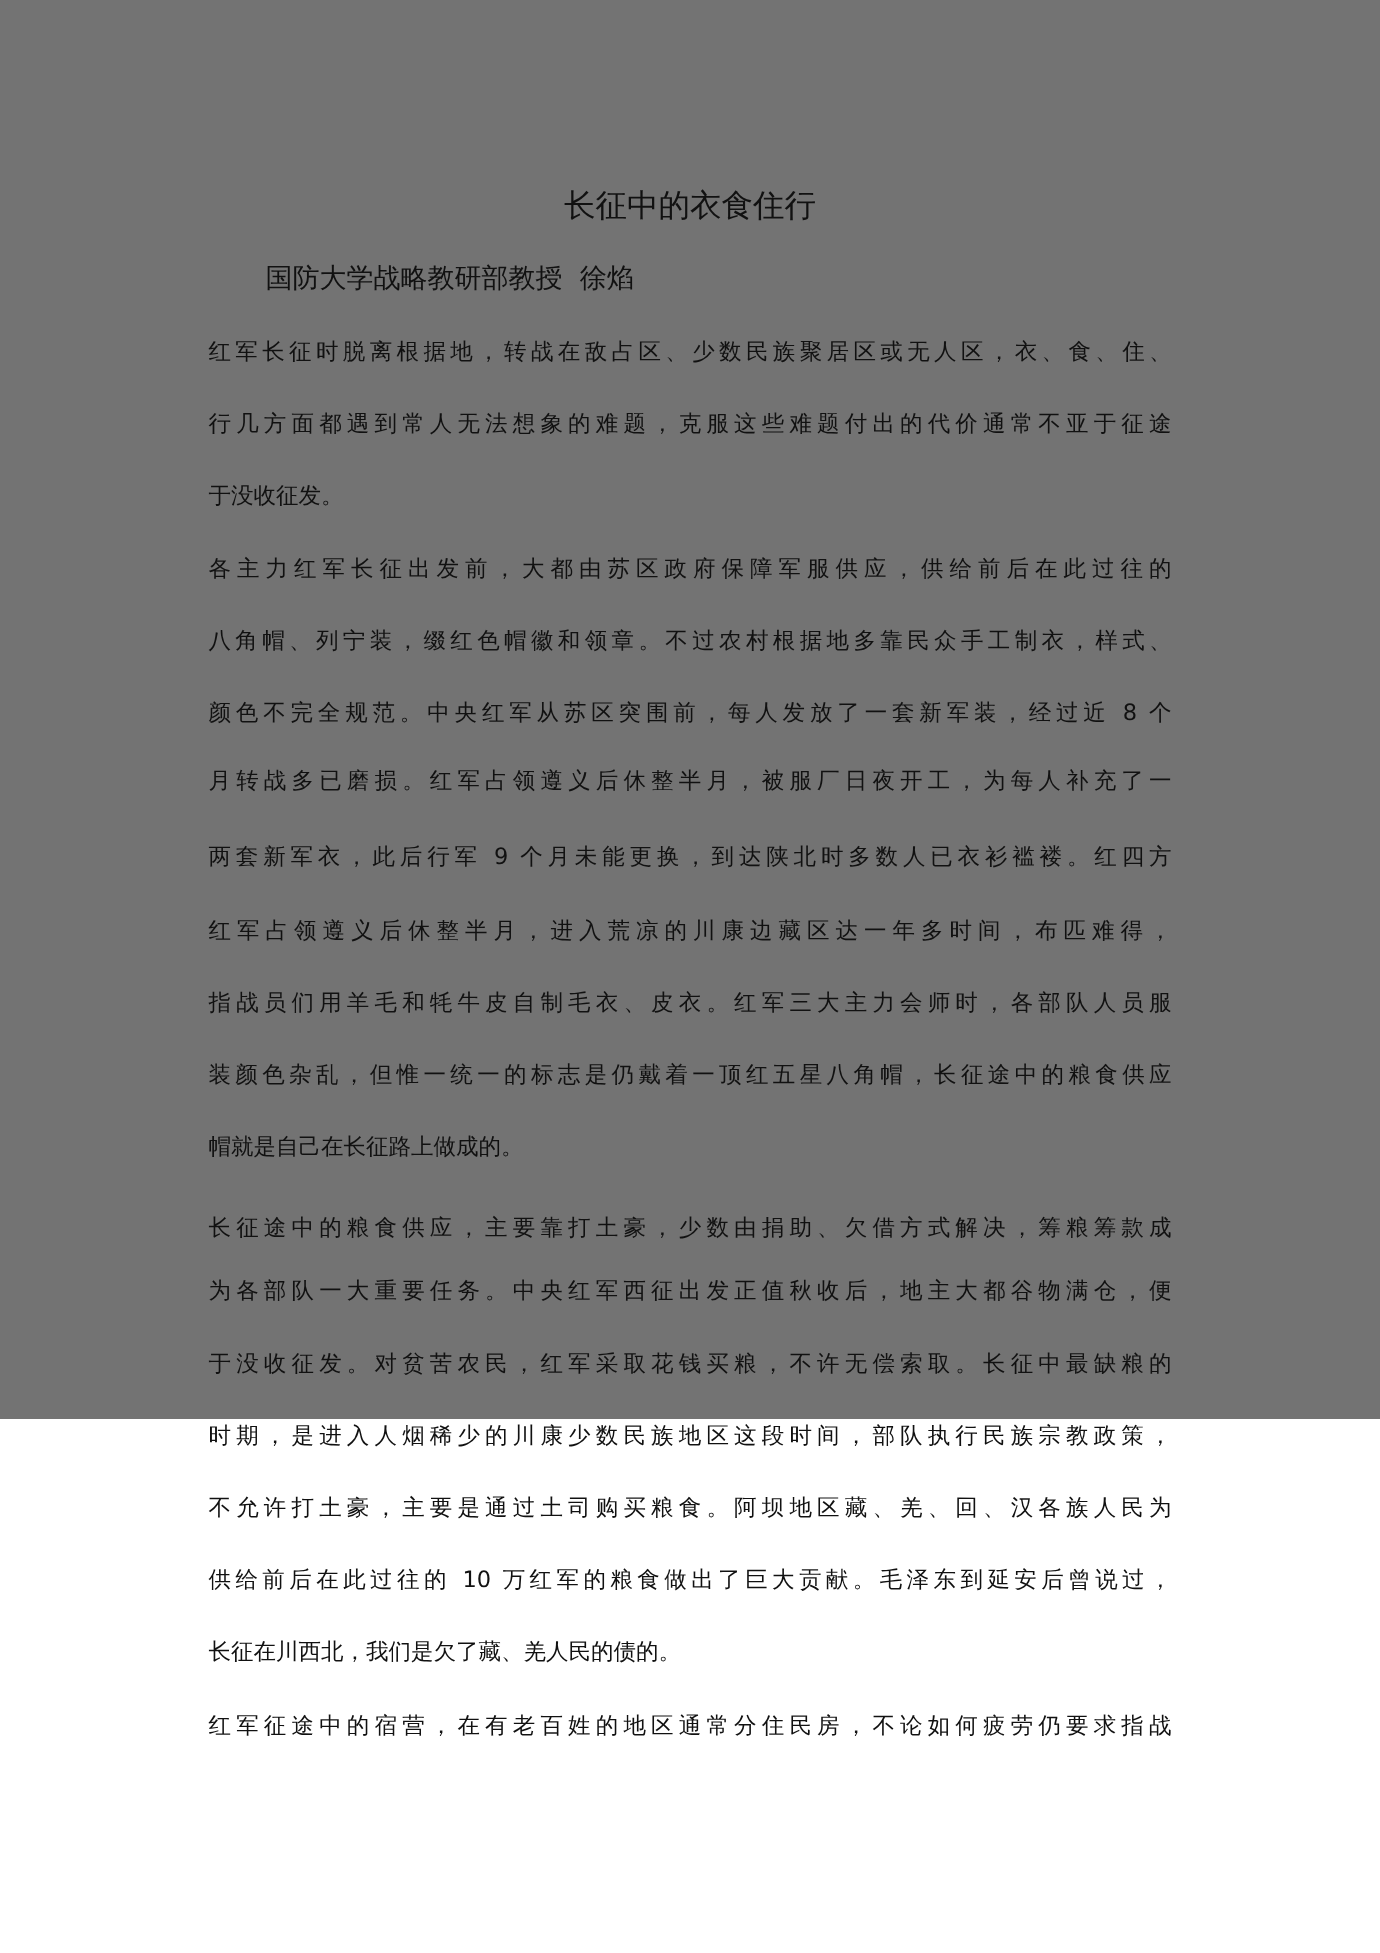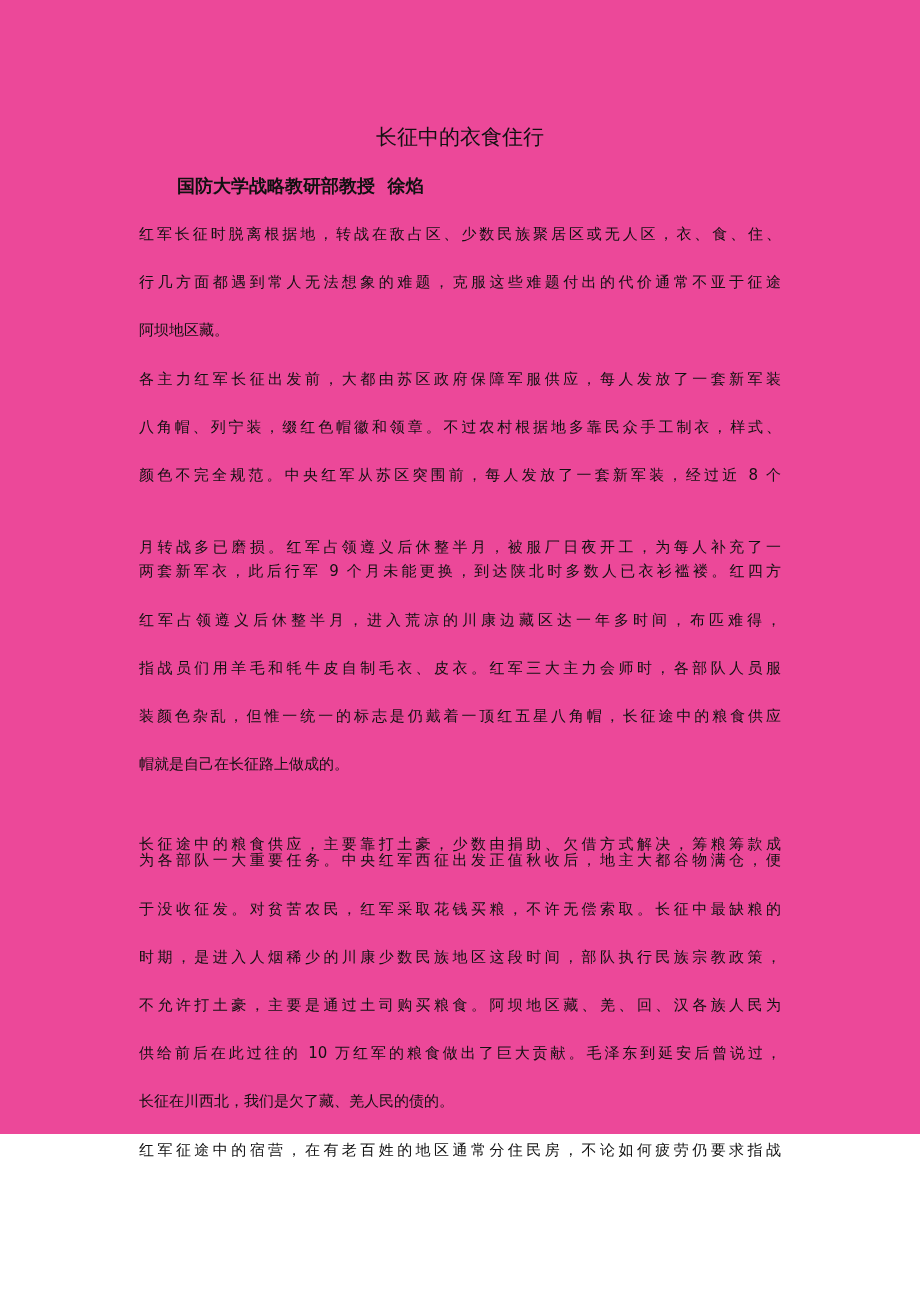--- a/index.html
+++ b/index.html
@@ -1,47 +1,47 @@
 <!DOCTYPE html>
 <html><head>
 <meta charset="utf-8">
 <style>
   html, body { margin: 0; padding: 0; background: #ffffff; }
   body { width: 920px; height: 1302px; position: relative; overflow: hidden;
          font-family: "DejaVu Sans", "Liberation Sans", sans-serif; color: #111111; }
-  .page { position: absolute; left: 0; top: 0; width: 920px; height: 1134px; background: #ec4899; }
+  .page { position: absolute; left: 0; top: 0; width: 920px; height: 946px; background: #737373; }
   .title { position: absolute; left: 0; width: 920px; top: 122px; text-align: center;
            font-size: 21px; line-height: 30px; white-space: nowrap; }
-  .subtitle { position: absolute; left: 177px; top: 172px; font-size: 18px; line-height: 28px; white-space: nowrap; font-weight: bold; }
+  .subtitle { position: absolute; left: 177px; top: 172px; font-size: 18px; line-height: 28px; white-space: nowrap; }
   .body-text { position: absolute; left: 139px; width: 642px; top: 0; }
   .line { position: absolute; left: 0; width: 642px; height: 28px; line-height: 28px;
           font-size: 15px; white-space: nowrap; text-align: justify; text-align-last: justify; }
   .line.last { text-align-last: left; }
 </style>
 </head>
 <body>
 
 <div class="page">
   <div class="title">长征中的衣食住行</div>
   <div class="subtitle" style="white-space: pre;">国防大学战略教研部教授  徐焰</div>
 
   <div class="body-text">
     <div class="line" style="top:220px">红军长征时脱离根据地，转战在敌占区、少数民族聚居区或无人区，衣、食、住、</div>
     <div class="line" style="top:268px">行几方面都遇到常人无法想象的难题，克服这些难题付出的代价通常不亚于征途</div>
-    <div class="line last" style="top:316px">阿坝地区藏。</div>
-    <div class="line" style="top:365px">各主力红军长征出发前，大都由苏区政府保障军服供应，每人发放了一套新军装</div>
+    <div class="line last" style="top:316px">于没收征发。</div>
+    <div class="line" style="top:365px">各主力红军长征出发前，大都由苏区政府保障军服供应，供给前后在此过往的</div>
     <div class="line" style="top:413px">八角帽、列宁装，缀红色帽徽和领章。不过农村根据地多靠民众手工制衣，样式、</div>
     <div class="line" style="top:461px">颜色不完全规范。中央红军从苏区突围前，每人发放了一套新军装，经过近 8 个</div>
-    <div class="line" style="top:533px">月转战多已磨损。红军占领遵义后休整半月，被服厂日夜开工，为每人补充了一</div>
+    <div class="line" style="top:506px">月转战多已磨损。红军占领遵义后休整半月，被服厂日夜开工，为每人补充了一</div>
     <div class="line" style="top:557px">两套新军衣，此后行军 9 个月未能更换，到达陕北时多数人已衣衫褴褛。红四方</div>
     <div class="line" style="top:606px">红军占领遵义后休整半月，进入荒凉的川康边藏区达一年多时间，布匹难得，</div>
     <div class="line" style="top:654px">指战员们用羊毛和牦牛皮自制毛衣、皮衣。红军三大主力会师时，各部队人员服</div>
     <div class="line" style="top:702px">装颜色杂乱，但惟一统一的标志是仍戴着一顶红五星八角帽，长征途中的粮食供应</div>
     <div class="line last" style="top:750px">帽就是自己在长征路上做成的。</div>
-    <div class="line" style="top:830px">长征途中的粮食供应，主要靠打土豪，少数由捐助、欠借方式解决，筹粮筹款成</div>
+    <div class="line" style="top:804px">长征途中的粮食供应，主要靠打土豪，少数由捐助、欠借方式解决，筹粮筹款成</div>
     <div class="line" style="top:846px">为各部队一大重要任务。中央红军西征出发正值秋收后，地主大都谷物满仓，便</div>
     <div class="line" style="top:895px">于没收征发。对贫苦农民，红军采取花钱买粮，不许无偿索取。长征中最缺粮的</div>
     <div class="line" style="top:943px">时期，是进入人烟稀少的川康少数民族地区这段时间，部队执行民族宗教政策，</div>
     <div class="line" style="top:991px">不允许打土豪，主要是通过土司购买粮食。阿坝地区藏、羌、回、汉各族人民为</div>
     <div class="line" style="top:1039px">供给前后在此过往的 10 万红军的粮食做出了巨大贡献。毛泽东到延安后曾说过，</div>
     <div class="line last" style="top:1087px">长征在川西北，我们是欠了藏、羌人民的债的。</div>
     <div class="line" style="top:1136px">红军征途中的宿营，在有老百姓的地区通常分住民房，不论如何疲劳仍要求指战</div>
   </div>
 </div>
 

